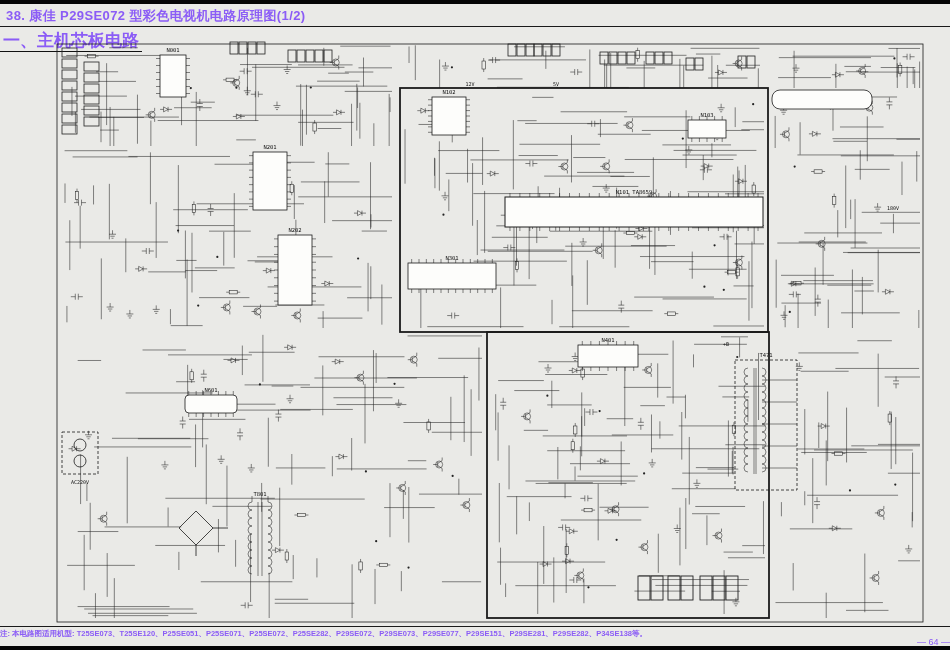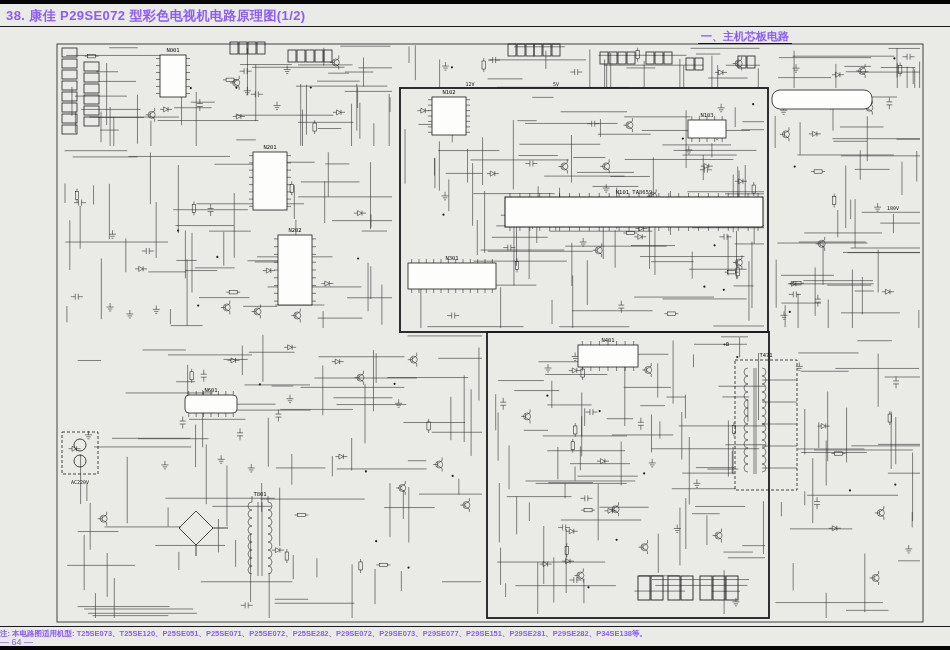--- a/index.html
+++ b/index.html
@@ -5,25 +5,25 @@
   html,body{margin:0;padding:0;background:#9a9a9a;}
   .page{position:relative;width:950px;height:650px;background:#eaeae7;overflow:hidden;
         font-family:"Liberation Sans",sans-serif;color:#8b5cf6;}
   .scan-bar{position:absolute;left:0;width:950px;background:#050505;}
   .scan-bar.top{top:0;height:4px;}
   .scan-bar.bottom{bottom:0;height:4px;}
   .page-title{position:absolute;top:7px;left:6px;font-size:13px;font-weight:bold;letter-spacing:.4px;}
   .rule{position:absolute;left:0;width:950px;height:1px;background:#1a1a1a;}
   .rule.under-title{top:26px;}
   .rule.above-foot{top:626px;}
-  .section-heading{position:absolute;top:29px;left:0;width:792px;text-align:right;
-                   font-size:11px;font-weight:bold;}
+  .section-heading{position:absolute;top:29px;left:0;width:792px;text-align:left;
+                   font-size:17px;font-weight:bold;}
   .section-heading span{border-bottom:1.5px solid #111;padding:0 3px 1px 3px;}
   .footnote{position:absolute;top:629px;left:0;font-size:7.5px;font-weight:bold;white-space:nowrap;}
-  .page-number{position:absolute;top:637px;left:0;width:950px;text-align:left;font-size:9px;}
+  .page-number{position:absolute;top:637px;left:0;width:950px;text-align:right;font-size:9px;}
   svg.schem{position:absolute;top:0;left:0;}
   text{user-select:none;}
 </style>
 </head>
 <body>
 
 <div class="page">
 
   <div class="scan-bar top"></div>
 

